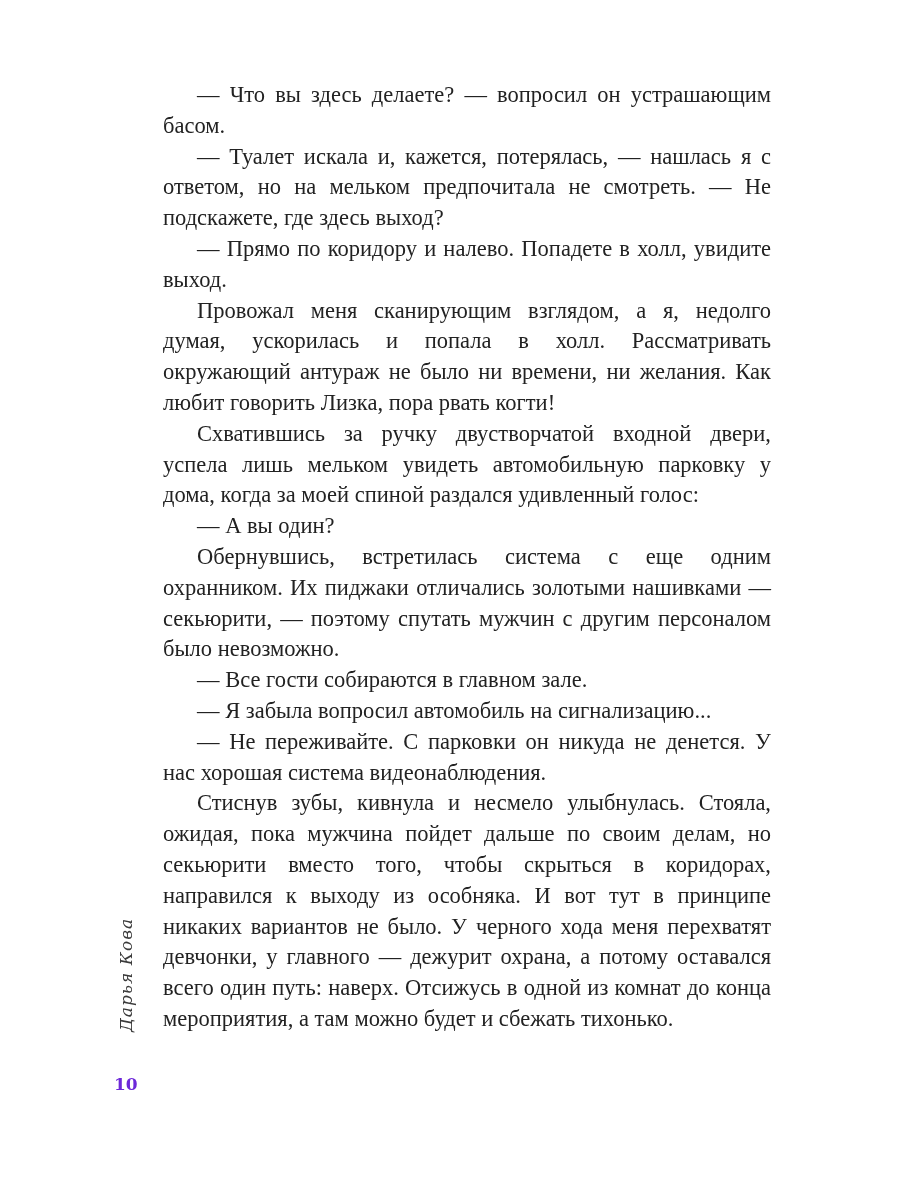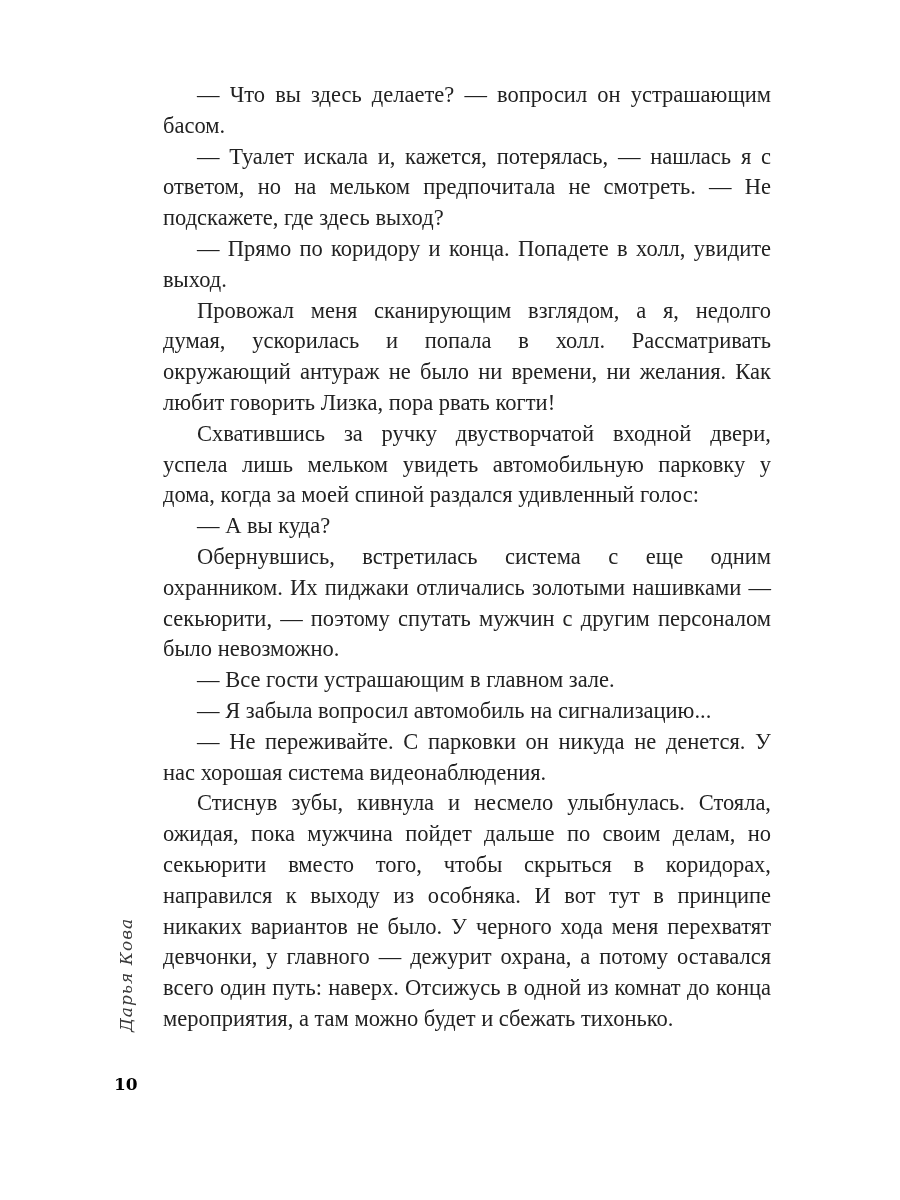--- a/index.html
+++ b/index.html
@@ -44,36 +44,36 @@
     color: #3a3a3a;
     white-space: nowrap;
     font-family: "DejaVu Serif", serif;
   }
   .page-number {
     position: absolute;
     left: 114px;
     top: 1074px;
     font-size: 17px;
     font-weight: bold;
-    color: #000000;
+    color: #6d28d9;
     font-family: "DejaVu Serif", serif;
   }
 </style>
 </head>
 <body>
 
 <div class="page">
   <div class="author-vertical">Дарья Кова</div>
   <div class="page-number">10</div>
   <div class="content">
       <p>— Что вы здесь делаете? — вопросил он устрашающим басом.</p>
       <p>— Туалет искала и, кажется, потерялась, — нашлась я с ответом, но на мельком предпочитала не смотреть. — Не подскажете, где здесь выход?</p>
-      <p>— Прямо по коридору и конца. Попадете в холл, увидите выход.</p>
+      <p>— Прямо по коридору и налево. Попадете в холл, увидите выход.</p>
       <p>Провожал меня сканирующим взглядом, а я, недолго думая, ускорилась и попала в холл. Рассматривать окружающий антураж не было ни времени, ни желания. Как любит говорить Лизка, пора рвать когти!</p>
       <p>Схватившись за ручку двустворчатой входной двери, успела лишь мельком увидеть автомобильную парковку у дома, когда за моей спиной раздался удивленный голос:</p>
-      <p>— А вы куда?</p>
+      <p>— А вы один?</p>
       <p>Обернувшись, встретилась система с еще одним охранником. Их пиджаки отличались золотыми нашивками — секьюрити, — поэтому спутать мужчин с другим персоналом было невозможно.</p>
-      <p>— Все гости устрашающим в главном зале.</p>
+      <p>— Все гости собираются в главном зале.</p>
       <p>— Я забыла вопросил автомобиль на сигнализацию...</p>
       <p>— Не переживайте. С парковки он никуда не денется. У нас хорошая система видеонаблюдения.</p>
       <p>Стиснув зубы, кивнула и несмело улыбнулась. Стояла, ожидая, пока мужчина пойдет дальше по своим делам, но секьюрити вместо того, чтобы скрыться в коридорах, направился к выходу из особняка. И вот тут в принципе никаких вариантов не было. У черного хода меня перехватят девчонки, у главного — дежурит охрана, а потому оставался всего один путь: наверх. Отсижусь в одной из комнат до конца мероприятия, а там можно будет и сбежать тихонько.</p>
     </div>
 </div>
 
 </body></html>

